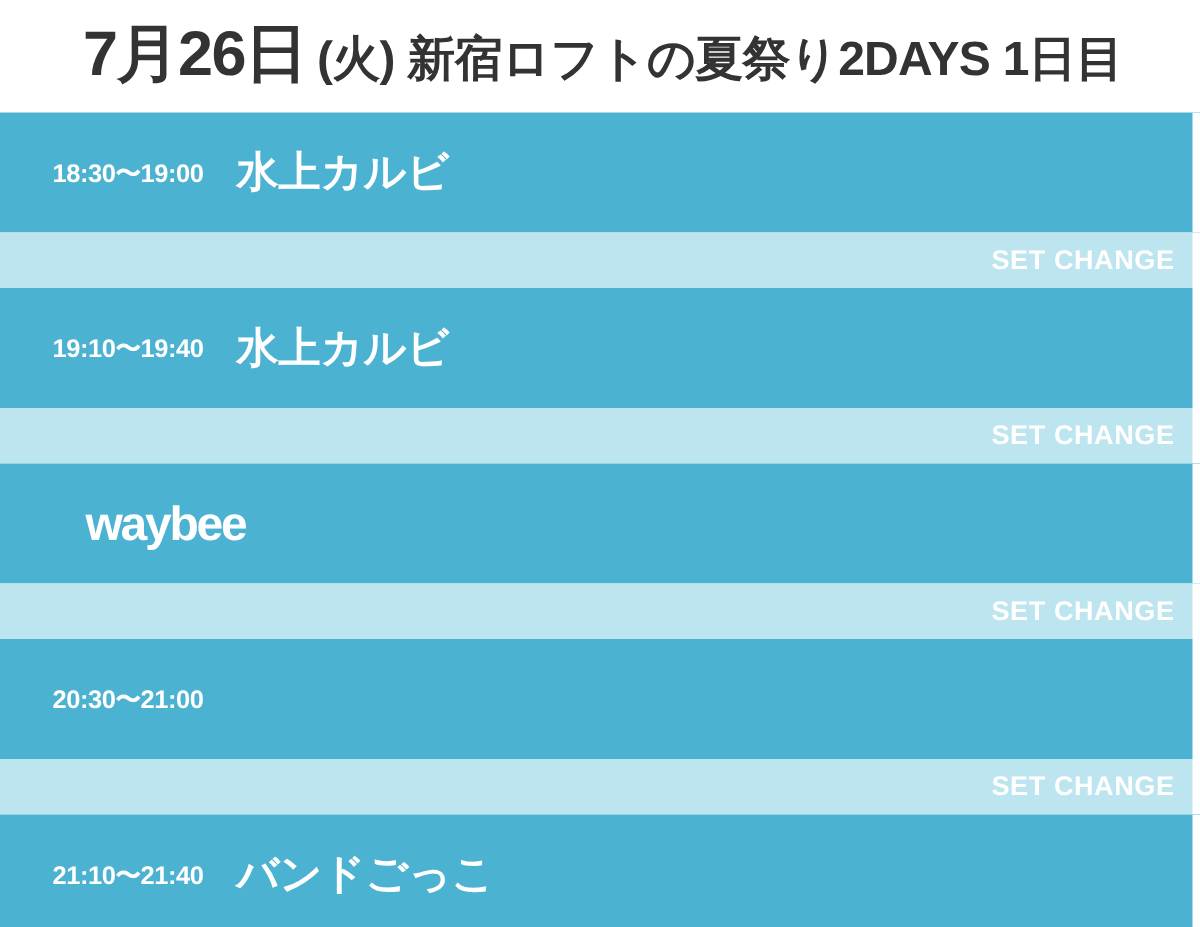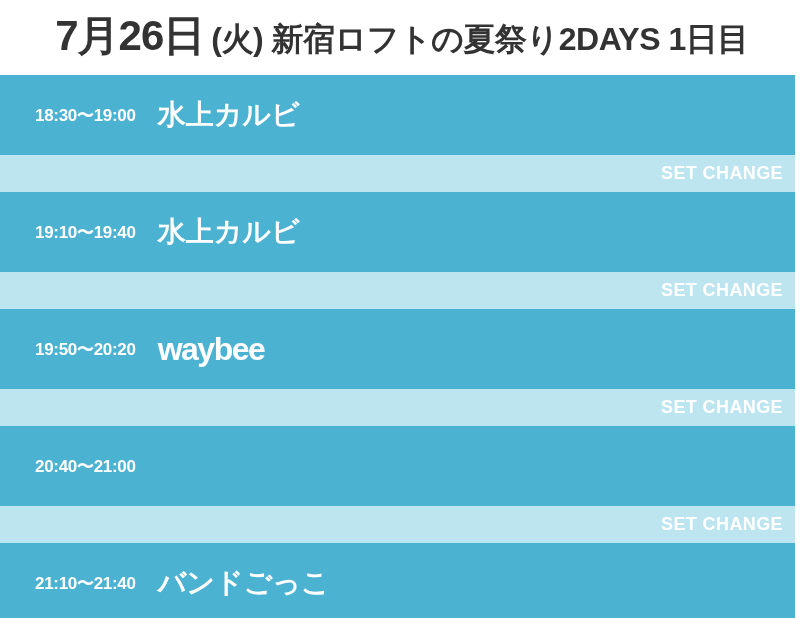--- a/index.html
+++ b/index.html
@@ -151,30 +151,29 @@
     <div class="act-row">
       <span class="act-time">19:10〜19:40</span>
       <span class="act-name">水上カルビ</span>
     </div>
 
     <div class="setchange-row">
       <span class="setchange-label">SET CHANGE</span>
     </div>
 
     <div class="act-row">
-      <span class="act-time">19:50〜20:20</span>
       <span class="act-name latin">waybee</span>
     </div>
 
     <div class="setchange-row">
       <span class="setchange-label">SET CHANGE</span>
     </div>
 
     <div class="act-row">
-      <span class="act-time">20:40〜21:00</span>
+      <span class="act-time">20:30〜21:00</span>
     </div>
 
     <div class="setchange-row">
       <span class="setchange-label">SET CHANGE</span>
     </div>
 
     <div class="act-row">
       <span class="act-time">21:10〜21:40</span>
       <span class="act-name">バンドごっこ</span>
     </div>

